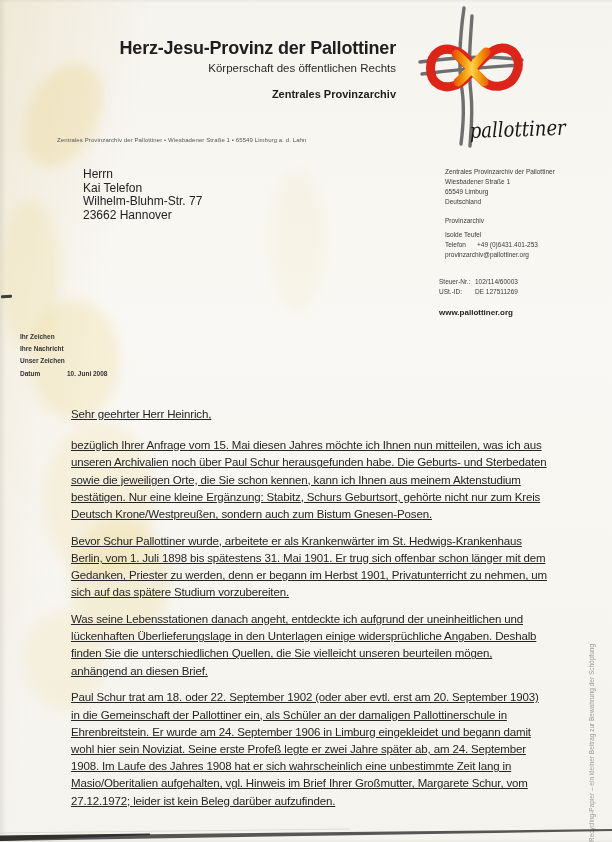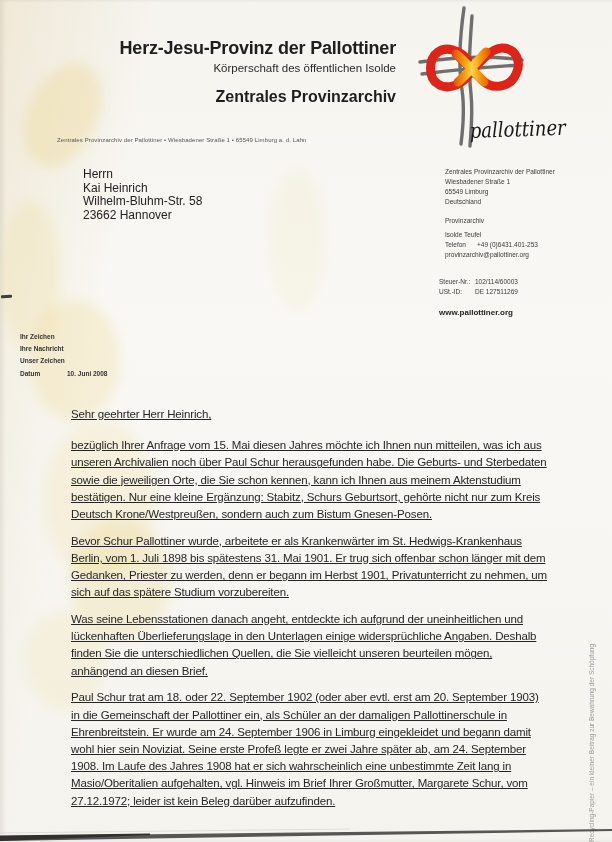--- a/index.html
+++ b/index.html
@@ -12,21 +12,21 @@
     box-shadow: inset 3px 0 4px rgba(0,0,0,0.07), inset -2px 0 3px rgba(0,0,0,0.04);
     padding-left: 32px;
   }
   .abs{position:absolute;}
   
   .stain{position:absolute; border-radius:50%; filter:blur(6px); pointer-events:none;}
   
   .head-block{left:98px; top:38px; width:298px; text-align:right;}
   .head-title{font-size:18px; font-weight:bold; letter-spacing:-0.2px; color:#1e1e1e; white-space:nowrap;}
   .head-sub{font-size:11.5px; margin-top:3px; color:#2a2a2a;}
-  .head-dept{font-size:16px; font-weight:bold; margin-top:14px; color:#1e1e1e;}
+  .head-dept{font-size:11px; font-weight:bold; margin-top:14px; color:#1e1e1e;}
   .sender-line{left:57px; top:137px; font-size:6px; color:#555; letter-spacing:0.1px; white-space:nowrap;}
   
   .recipient{left:83px; top:168px; font-size:12px; line-height:13.6px; color:#222;}
   
   .contact{left:445px; top:167px; font-size:6.5px; line-height:10px; color:#3a3a3a; width:150px;}
   .contact .gap1{height:9px;} .contact .gap2{height:4px;}
   .krow{display:flex; line-height:9.5px;}
   .krow .k{width:32px; flex:none;}
   .tax{left:439px; top:277px; font-size:6.5px; line-height:9.5px; color:#3a3a3a;}
   .tax .k{display:inline-block; width:36px;}
@@ -57,21 +57,21 @@
   <div class="stain" style="left:28px;top:60px;width:70px;height:110px;background:rgba(236,214,140,.36);transform:rotate(25deg);"></div>
   <div class="stain" style="left:0;top:200px;width:60px;height:150px;background:rgba(240,222,160,.30);"></div>
   <div class="stain" style="left:270px;top:170px;width:55px;height:140px;background:rgba(240,226,175,.18);"></div>
   <div class="stain" style="left:30px;top:300px;width:90px;height:120px;background:rgba(238,218,150,.32);"></div>
   <div class="stain" style="left:45px;top:420px;width:110px;height:160px;background:rgba(240,224,165,.28);"></div>
   <div class="stain" style="left:70px;top:520px;width:100px;height:120px;background:rgba(236,214,140,.28);"></div>
   <div class="stain" style="left:25px;top:610px;width:80px;height:100px;background:rgba(240,224,165,.24);"></div>
 
   <div class="abs head-block">
     <div class="head-title">Herz-Jesu-Provinz der Pallottiner</div>
-    <div class="head-sub">Körperschaft des öffentlichen Isolde</div>
+    <div class="head-sub">Körperschaft des öffentlichen Rechts</div>
     <div class="head-dept">Zentrales Provinzarchiv</div>
   </div>
 
   <svg class="abs logo-box" width="196" height="150" viewBox="0 0 196 150">
     <defs>
       <linearGradient id="loopGrad" x1="30" y1="66" x2="78" y2="66" gradientUnits="userSpaceOnUse">
         <stop offset="0" stop-color="#de2418"></stop>
         <stop offset="0.3" stop-color="#f29100"></stop>
         <stop offset="0.5" stop-color="#ffd24a"></stop>
         <stop offset="0.7" stop-color="#f29100"></stop>
@@ -92,22 +92,22 @@
       <path stroke="url(#loopGrad)" stroke-width="9" d="M 38,52 C 48,60 56,70 66,80"></path>
     </g>
 
     <text x="52" y="136" textLength="96" lengthAdjust="spacingAndGlyphs" font-family="DejaVu Serif, serif" font-style="italic" font-size="21" fill="#161616" transform="rotate(-2 52 136)">pallottiner</text>
   </svg>
 
   <div class="abs sender-line">Zentrales Provinzarchiv der Pallottiner • Wiesbadener Straße 1 • 65549 Limburg a. d. Lahn</div>
 
   <div class="abs recipient">
     <div>Herrn</div>
-    <div>Kai Heinrich</div>
-    <div>Wilhelm-Bluhm-Str. 58</div>
+    <div>Kai Telefon</div>
+    <div>Wilhelm-Bluhm-Str. 77</div>
     <div>23662 Hannover</div>
   </div>
 
   <div class="abs contact">
     <div>Zentrales Provinzarchiv der Pallottiner</div>
     <div>Wiesbadener Straße 1</div>
     <div>65549 Limburg</div>
     <div>Deutschland</div>
     <div class="gap1"></div>
     <div>Provinzarchiv</div>

